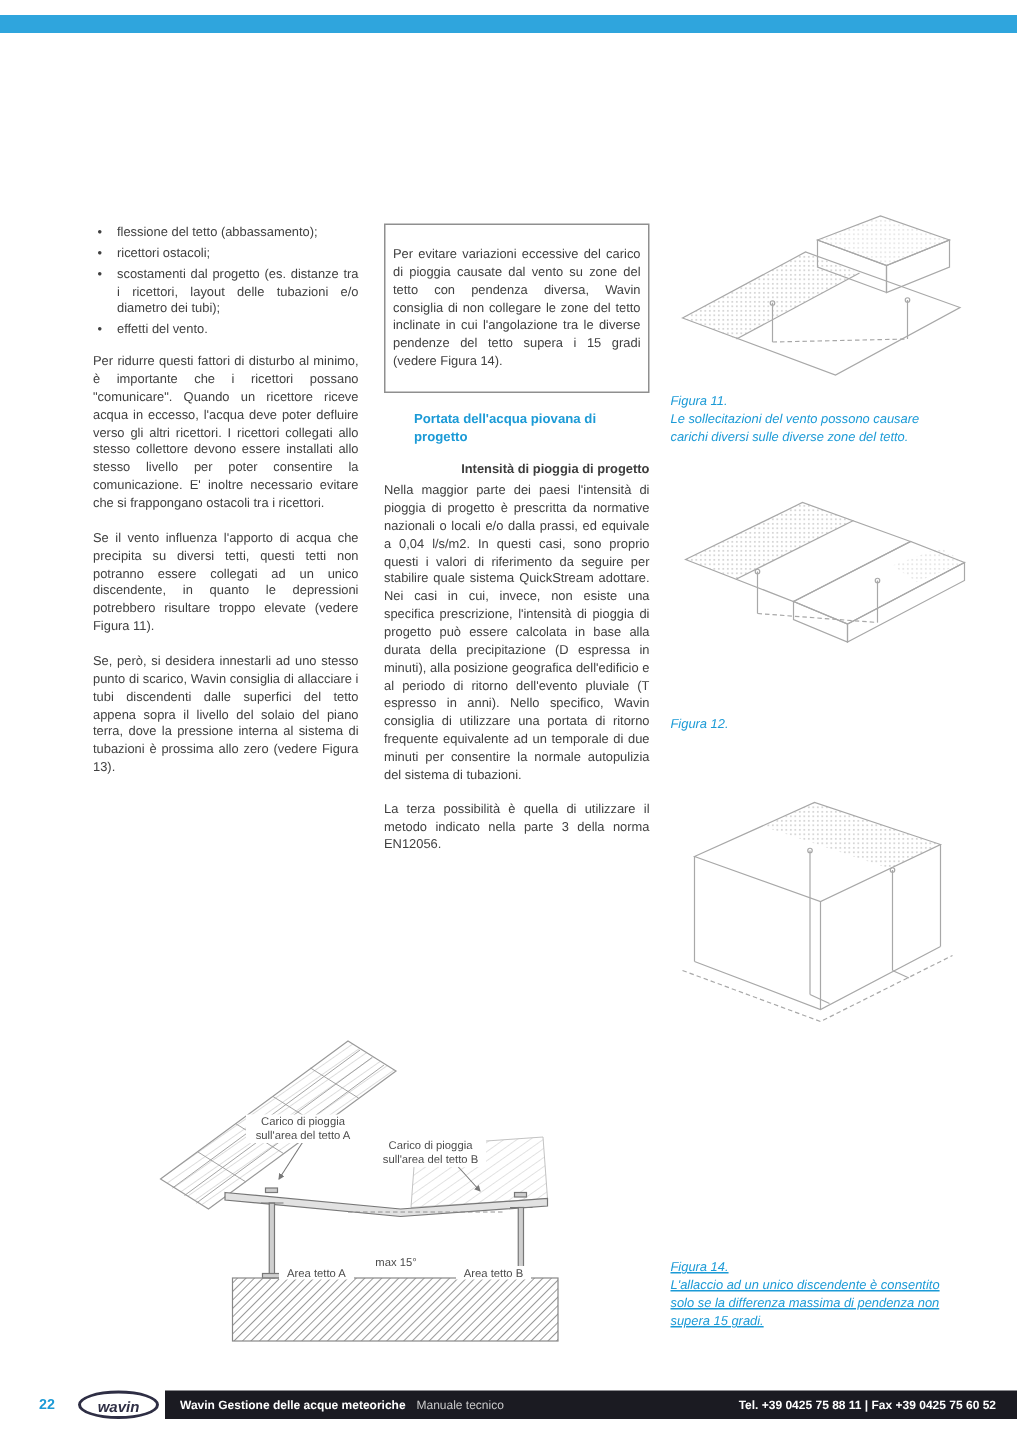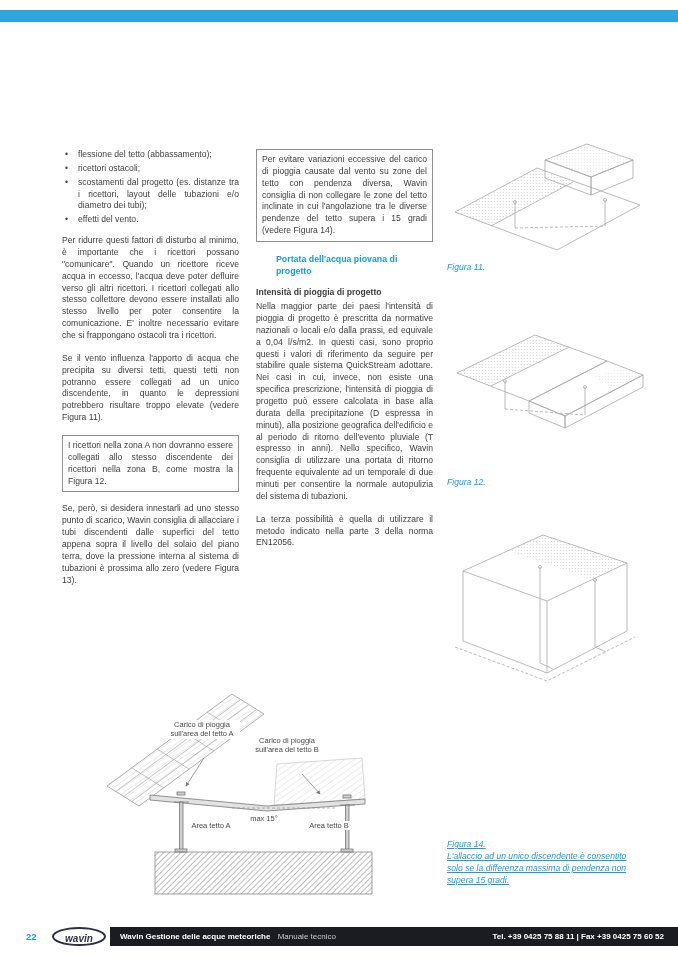--- a/index.html
+++ b/index.html
@@ -11,32 +11,32 @@
   .col { position:absolute; font-size:8.6px; line-height:1.38; color:#404040; text-align:justify; }
   .col-left { left:62px; top:149px; width:177px; }
   .col-mid  { left:256px; top:149px; width:177px; }
   .col p { margin-bottom:11px; }
 
   .bullets { margin-bottom:9px; }
   .bullet-row { display:flex; margin-bottom:2px; }
   .bullet-marker { width:16px; flex:none; padding-left:3px; }
   .bullet-text { flex:1; text-align:justify; }
 
-  .rec-box { border:1px solid #8f8f8f; padding:4px 5px; }
+  .rec-box { border:1px solid #8f8f8f; padding:14px 5px; }
 
   .heading { color:#1b9ad6; font-weight:bold; font-size:8.8px; margin-bottom:10px; text-align:left;padding-left:20px; }
-  .subheading { font-weight:bold; margin-bottom:2px; text-align:left; color:#3d3d3d; }
+  .subheading { font-weight:bold; margin-bottom:2px; text-align:right; color:#3d3d3d; }
 
   .figure { position:absolute; }
   .figure svg { display:block; }
 
   .caption { position:absolute; left:447px; color:#1b9ad6; font-size:8.6px; font-style:italic; line-height:1.4; width:192px; text-align:left; }
 
   .diagram { position:absolute; left:92px; top:686px; width:345px; height:230px; }
-  .dlabel { position:absolute; font-size:7.5px; line-height:1.25; color:#4a4a4a; text-align:center; background:#ffffff; }
+  .dlabel { position:absolute; font-size:7.5px; line-height:1.25; color:#4a4a4a; text-align:center; background:#ffffff;margin-top:23px; }
 
   .page-num { position:absolute; left:26px; top:931px; color:#1b9ad6; font-weight:bold; font-size:9.5px; }
   .logo { position:absolute; left:52px; top:927px; width:54px; height:19px; border:2px solid #2e2e44;
           border-radius:50%; display:flex; align-items:flex-end; justify-content:center;
           color:#2e2e44; font-weight:bold; font-style:italic; font-size:10px; background:#fff; }
   .footerbar { position:absolute; left:110px; top:927px; width:568px; height:19px; background:#1b1b22;
                color:#ffffff; display:flex; align-items:center; font-size:8px; }
   .footer-left { padding-left:10px; white-space:nowrap; }
   .footer-bold { font-weight:bold; }
   .footer-sub { color:#c9c9c9; margin-left:5px; font-weight:normal; }
@@ -63,21 +63,20 @@
         <span class="bullet-marker">•</span>
         <span class="bullet-text">scostamenti dal progetto (es. distanze tra i ricettori, layout delle tubazioni e/o diametro dei tubi);</span>
       </div>
       <div class="bullet-row">
         <span class="bullet-marker">•</span>
         <span class="bullet-text">effetti del vento.</span>
       </div>
     </div>
     <p>Per ridurre questi fattori di disturbo al minimo, è importante che i ricettori possano "comunicare". Quando un ricettore riceve acqua in eccesso, l'acqua deve poter defluire verso gli altri ricettori. I ricettori collegati allo stesso collettore devono essere installati allo stesso livello per poter consentire la comunicazione. E' inoltre necessario evitare che si frappongano ostacoli tra i ricettori.</p>
     <p>Se il vento influenza l'apporto di acqua che precipita su diversi tetti, questi tetti non potranno essere collegati ad un unico discendente, in quanto le depressioni potrebbero risultare troppo elevate (vedere Figura 11).</p>
-    <p class="rec-box">I ricettori nella zona A non dovranno essere collegati allo stesso discendente dei ricettori nella zona B, come mostra la Figura 12.</p>
     <p>Se, però, si desidera innestarli ad uno stesso punto di scarico, Wavin consiglia di allacciare i tubi discendenti dalle superfici del tetto appena sopra il livello del solaio del piano terra, dove la pressione interna al sistema di tubazioni è prossima allo zero (vedere Figura 13).</p>
   </div>
 
   <div class="col col-mid">
     <p class="rec-box">Per evitare variazioni eccessive del carico di pioggia causate dal vento su zone del tetto con pendenza diversa, Wavin consiglia di non collegare le zone del tetto inclinate in cui l'angolazione tra le diverse pendenze del tetto supera i 15 gradi (vedere Figura 14).</p>
     <div class="heading">Portata dell'acqua piovana di progetto</div>
     <div class="subheading">Intensità di pioggia di progetto</div>
     <p>Nella maggior parte dei paesi l'intensità di pioggia di progetto è prescritta da normative nazionali o locali e/o dalla prassi, ed equivale a 0,04 l/s/m2. In questi casi, sono proprio questi i valori di riferimento da seguire per stabilire quale sistema QuickStream adottare. Nei casi in cui, invece, non esiste una specifica prescrizione, l'intensità di pioggia di progetto può essere calcolata in base alla durata della precipitazione (D espressa in minuti), alla posizione geografica dell'edificio e al periodo di ritorno dell'evento pluviale (T espresso in anni). Nello specifico, Wavin consiglia di utilizzare una portata di ritorno frequente equivalente ad un temporale di due minuti per consentire la normale autopulizia del sistema di tubazioni.</p>
     <p>La terza possibilità è quella di utilizzare il metodo indicato nella parte 3 della norma EN12056.</p>
   </div>
@@ -100,20 +99,21 @@
         <line x1="70" y1="62" x2="70" y2="88"></line>
         <circle cx="70" cy="62" r="1.5"></circle>
         <line x1="160" y1="60" x2="160" y2="86"></line>
         <circle cx="160" cy="60" r="1.5"></circle>
         <line x1="70" y1="88" x2="160" y2="86" stroke-dasharray="3,2"></line>
       </g>
     </svg>
   </div>
   <div class="caption" style="top:261px;">
     <div>Figura 11.</div>
+    <div>Le sollecitazioni del vento possono causare carichi diversi sulle diverse zone del tetto.</div>
   </div>
 
   <div class="figure" style="left:445px; top:315px;">
     <svg width="205" height="140" viewBox="0 0 205 140">
       <defs>
         <pattern id="st12" width="3" height="3" patternUnits="userSpaceOnUse">
           <circle cx="1.2" cy="1.2" r="0.45" fill="#9a9a9a"></circle>
         </pattern>
       </defs>
       <polygon points="12,58 90,20 124,32 46,71" fill="url(#st12)" stroke="none"></polygon>

